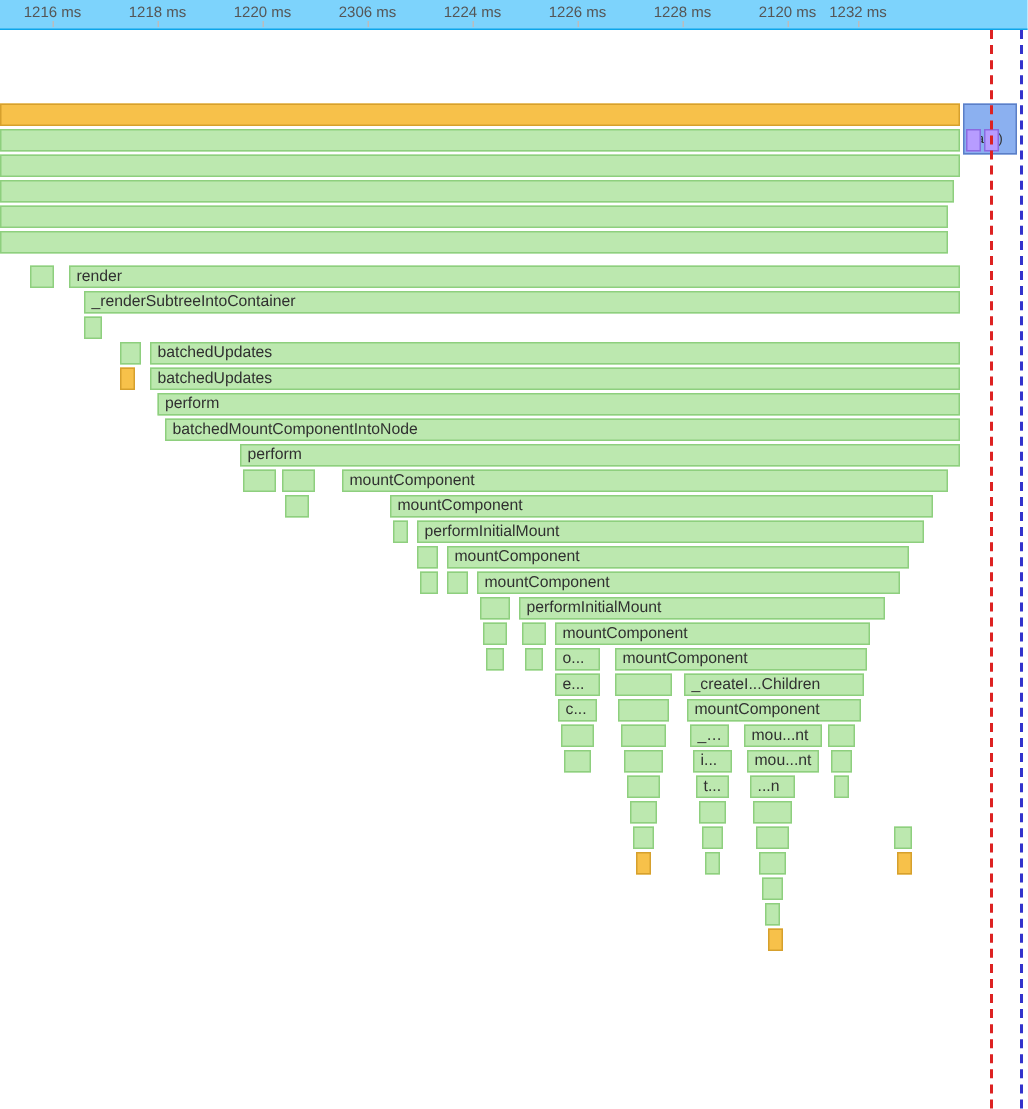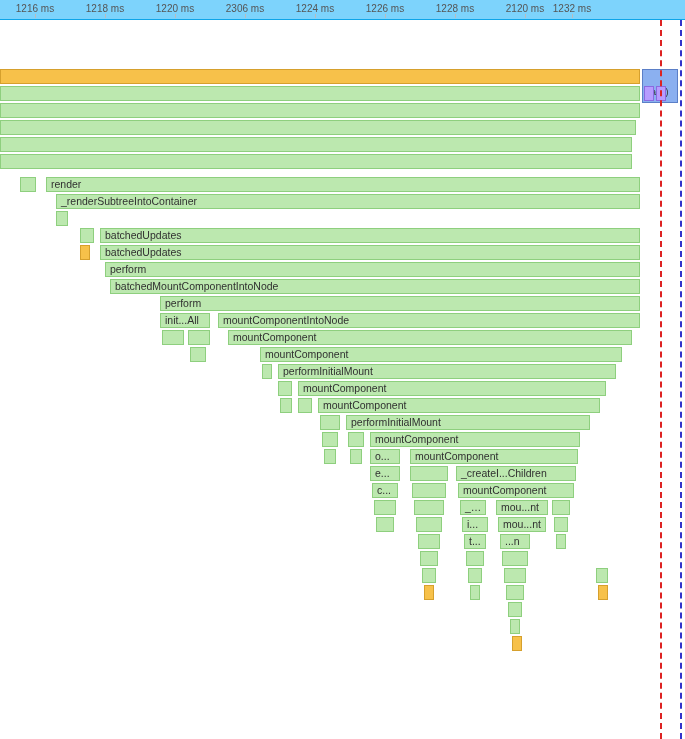--- a/index.html
+++ b/index.html
@@ -150,24 +150,20 @@
   <div class="row">
     <div class="bar green" style="left:105px;width:535px">perform</div>
   </div>
   <div class="row">
     <div class="bar green" style="left:110px;width:530px">batchedMountComponentIntoNode</div>
   </div>
   <div class="row">
     <div class="bar green" style="left:160px;width:480px">perform</div>
   </div>
   <div class="row">
-    <div class="bar green" style="left:160px;width:50px">init...All</div>
-    <div class="bar green" style="left:218px;width:422px">mountComponentIntoNode</div>
-  </div>
-  <div class="row">
     <div class="bar green" style="left:162px;width:22px"></div>
     <div class="bar green" style="left:188px;width:22px"></div>
     <div class="bar green" style="left:228px;width:404px">mountComponent</div>
   </div>
   <div class="row">
     <div class="bar green" style="left:190px;width:16px"></div>
     <div class="bar green" style="left:260px;width:362px">mountComponent</div>
   </div>
   <div class="row">
     <div class="bar green" style="left:262px;width:10px"></div>

